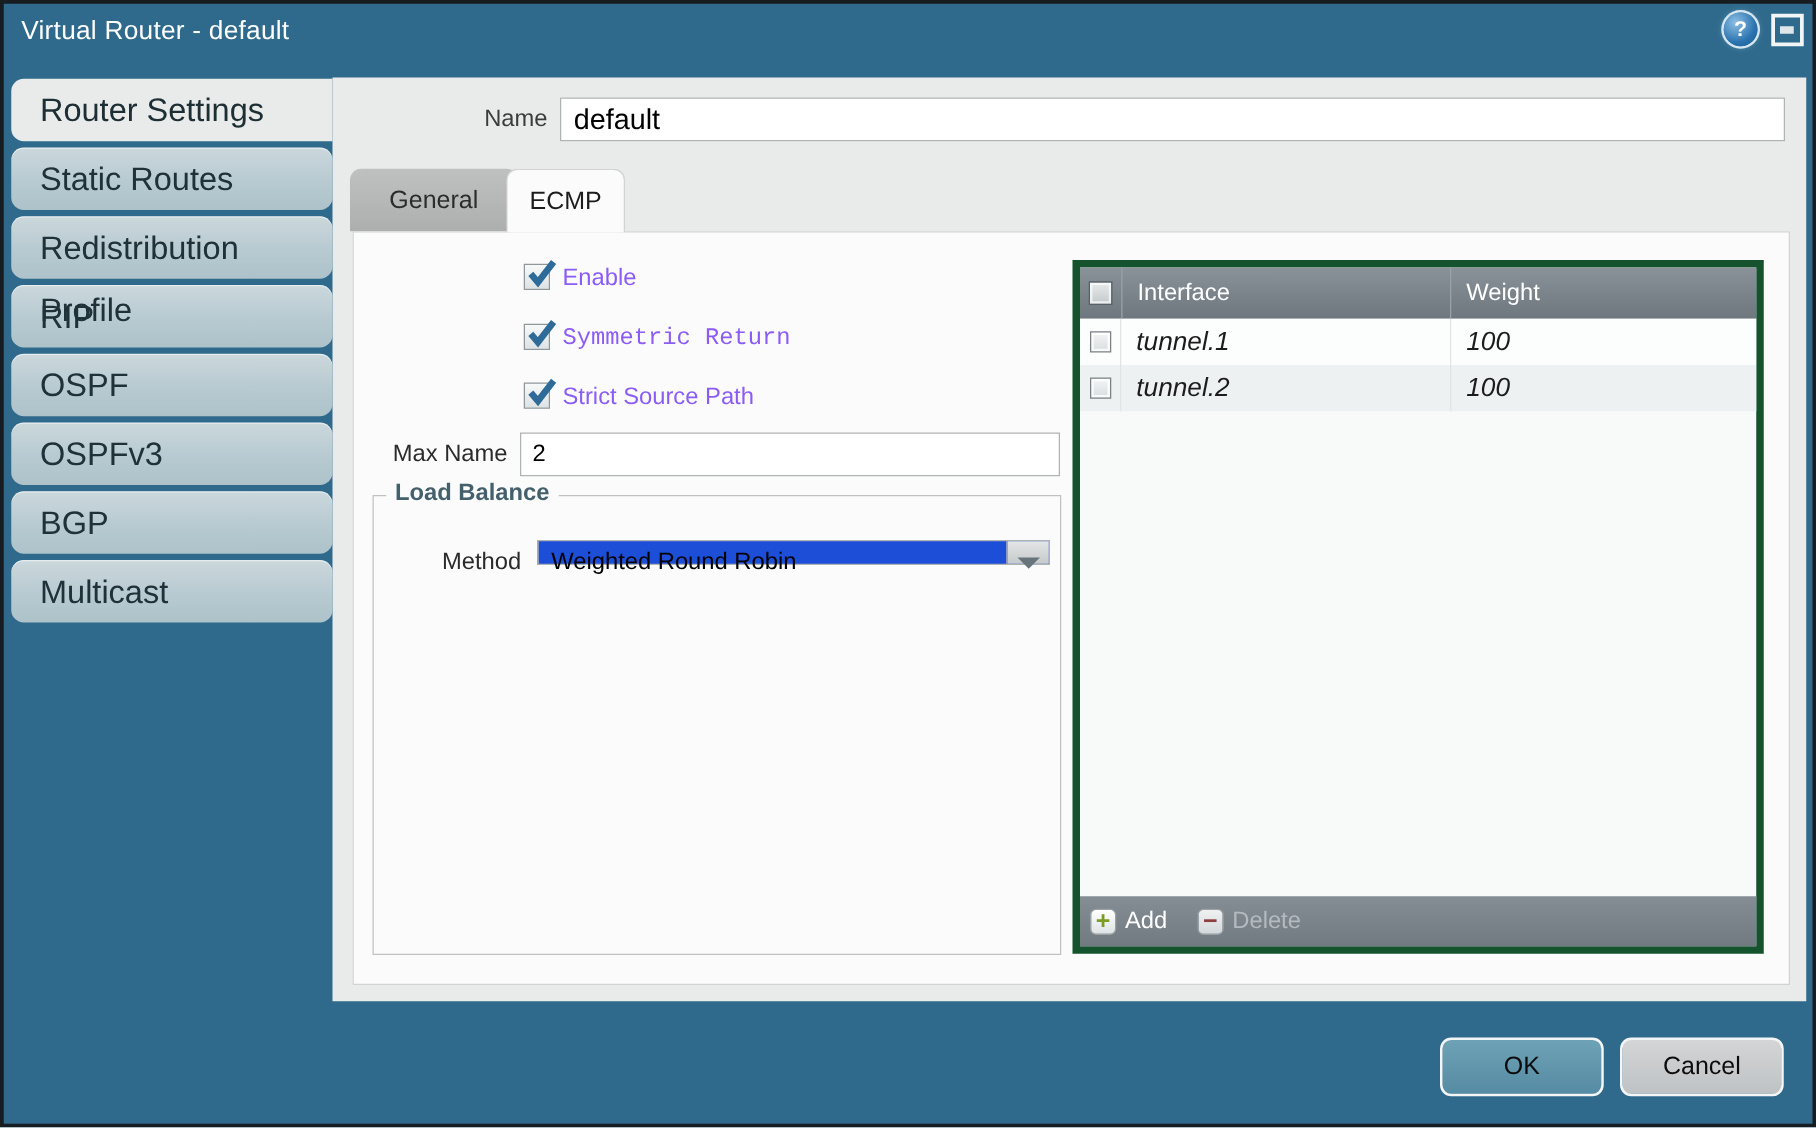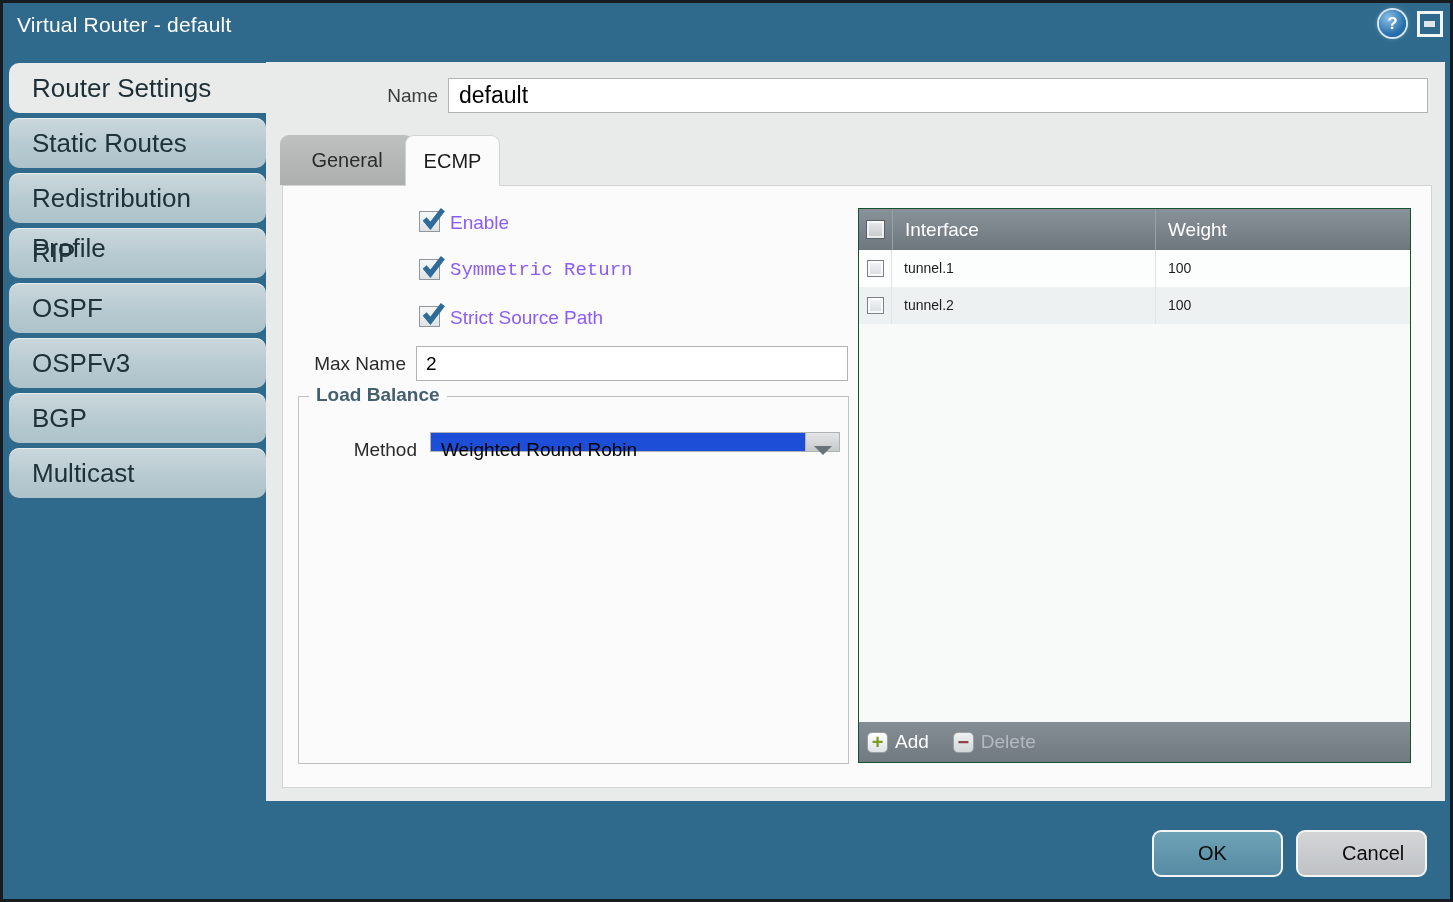--- a/index.html
+++ b/index.html
@@ -69,28 +69,28 @@
   .method-select { position:absolute; left:131px; top:35px; width:410px; height:20px;
     border:1px solid #b0b3b4; background:#1d4ed8; cursor:pointer; }
   .method-value { position:absolute; left:10px; top:0; line-height:34px; font-size:19px; color:#000; }
   .dd-btn { position:absolute; right:0; top:0; width:34px; height:100%; border-left:1px solid #b0b3b4;
     background:linear-gradient(180deg,#e3e5e6,#c7cacb); }
   .dd-btn .tri { position:absolute; left:8px; top:13px; width:0; height:0;
     border-left:9px solid transparent; border-right:9px solid transparent; border-top:9px solid #68747c; }
 
   
   .tbl { position:absolute; left:575px; top:22px; width:553px; height:555px;
-    border:1px solid #14532d; background:#f8fafa; }
+    border:6px solid #14532d; background:#f8fafa; }
   .thead { display:flex; height:41px; background:linear-gradient(180deg,#8a9299,#6f777e); color:#fff; font-size:19px; }
   .th-cb { width:33px; display:flex; align-items:center; justify-content:center; }
   .th-interface { width:263px; line-height:41px; padding-left:12px; border-left:1px solid #9aa1a7; }
   .th-weight { flex:1; line-height:41px; padding-left:12px; border-left:1px solid #9aa1a7; }
   .hdr-cbx { width:19px; height:19px; border:1px solid #596066;
     background:linear-gradient(180deg,#e8ebec,#c3c9cc); box-shadow:inset 0 0 0 2px rgba(255,255,255,.65); cursor:pointer; }
-  .trow { display:flex; height:37px; font-size:14px; color:#1c1c1c; }
+  .trow { display:flex; height:37px; font-size:21px; color:#1c1c1c;font-style:italic; }
   .trow.odd { background:#fcfdfd; }
   .trow.even { background:#eef1f2; }
   .td-cb { width:33px; display:flex; align-items:center; justify-content:center; border-right:1px solid #e1e4e5; }
   .row-cbx { width:17px; height:17px; border:1px solid #7a8186;
     background:linear-gradient(180deg,#f3f5f6,#d9dde0); box-shadow:inset 0 0 0 2px rgba(255,255,255,.8); cursor:pointer; }
   .td-interface { width:263px; line-height:37px; padding-left:12px; }
   .td-weight { flex:1; line-height:37px; padding-left:12px; border-left:1px solid #e1e4e5; }
   .tfoot { position:absolute; left:0; right:0; bottom:0; height:40px;
     background:linear-gradient(180deg,#868e95,#727a81); display:flex; align-items:center; padding-left:8px; }
   .mini-btn { display:flex; align-items:center; cursor:pointer; }
@@ -99,21 +99,21 @@
     font-size:20px; font-weight:bold; }
   .mini-icon.plus { color:#7d9c23; }
   .mini-icon.minus { color:#8e4040; background:linear-gradient(180deg,#eff1f2,#d3d8da); }
   .mini-label { margin-left:7px; font-size:19px; }
   .mini-label.add { color:#ffffff; }
   .mini-label.del { color:#b3bac0; }
   .mini-btn.delete { margin-left:24px; cursor:default; }
 
   
   .btn { position:absolute; top:830px; width:131px; height:47px; border:2px solid #f4f6f6; border-radius:9px;
-    line-height:43px; font-size:20px; color:#0c0c0c; cursor:pointer;padding-left:44px; }
+    text-align:center; line-height:43px; font-size:20px; color:#0c0c0c; cursor:pointer; }
   .btn.ok { left:1152px; background:linear-gradient(180deg,#6ea2b6,#558ba3); }
   .btn.cancel { left:1296px; background:linear-gradient(180deg,#d3d5d7,#bfc2c4); }
 </style>
 </head>
 <body>
 
 <div class="frame">
 
   <div class="title">Virtual Router - default</div>
   <div class="help-icon">?</div>

